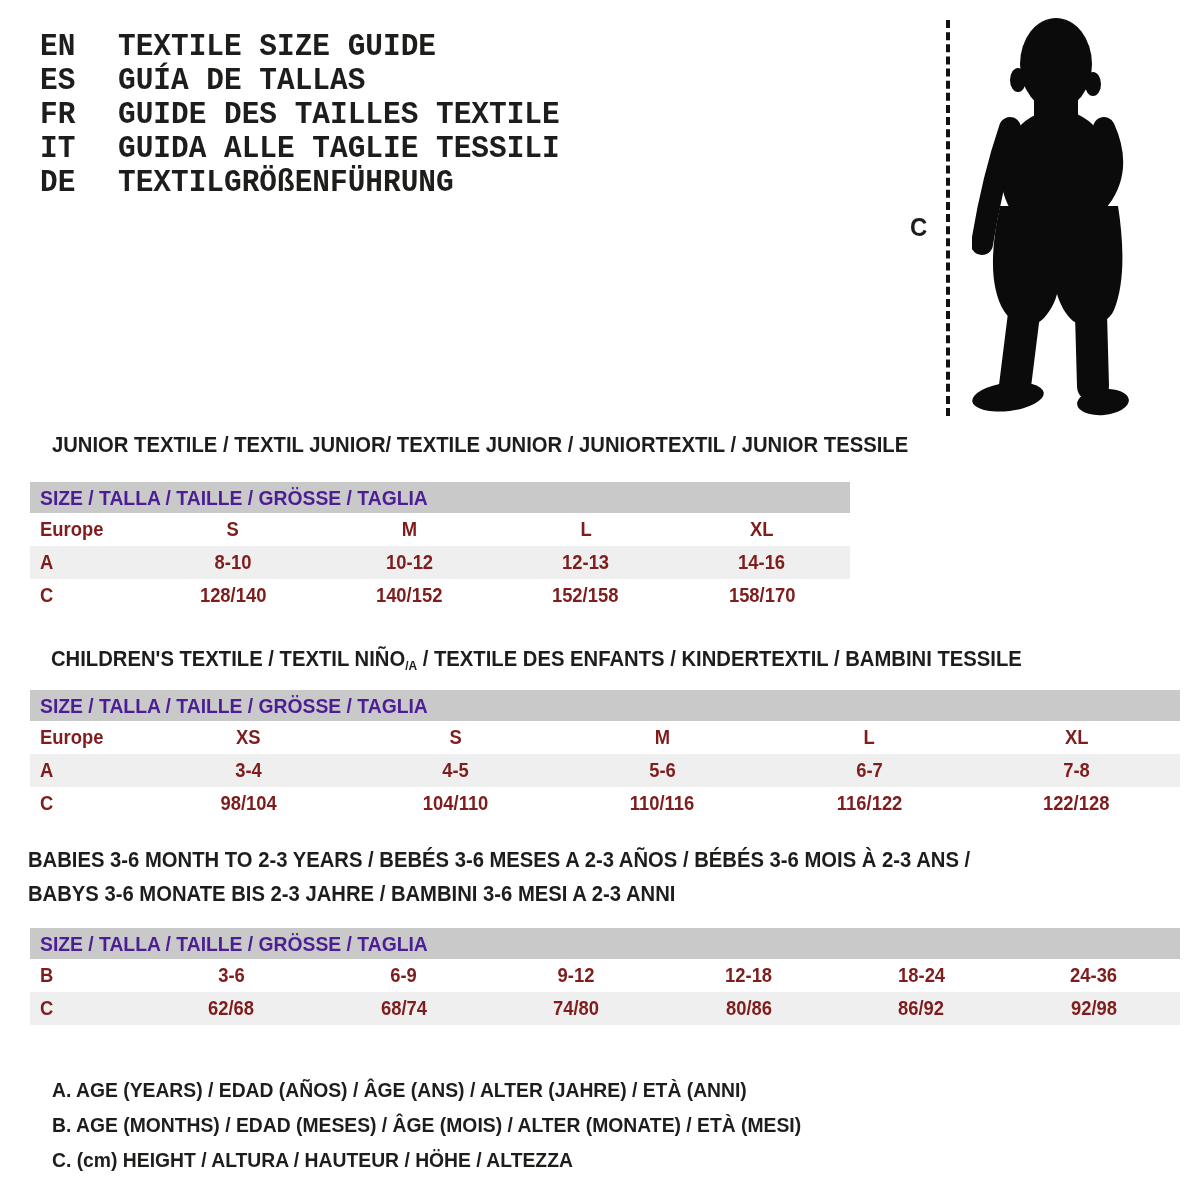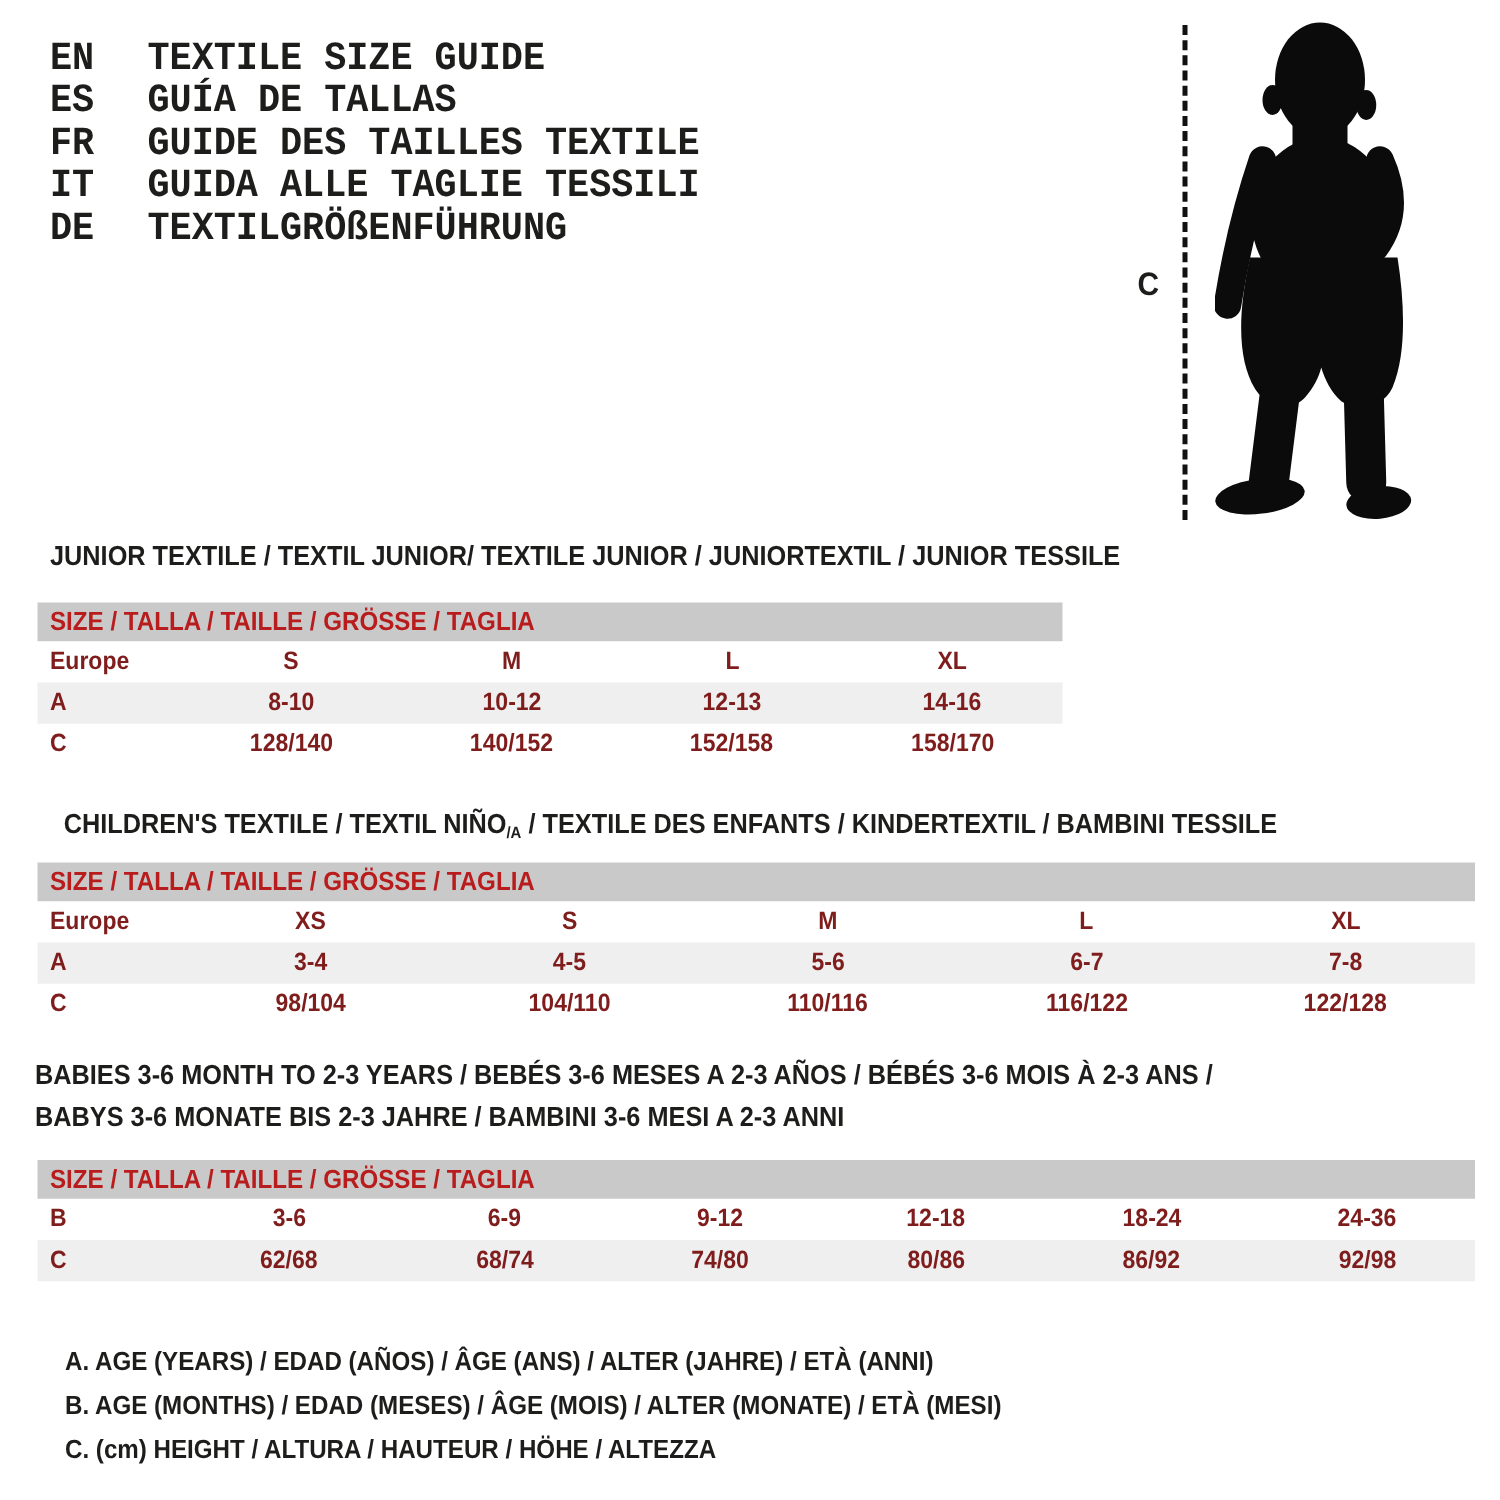--- a/index.html
+++ b/index.html
@@ -21,21 +21,21 @@
   .figure-label{position:absolute;left:910px;top:212px;font-size:26px;font-weight:bold;}
   .silhouette{position:absolute;left:972px;top:16px;}
 
   
   .sec-title{position:absolute;font-size:22px;font-weight:bold;line-height:34px;}
   .title-sub{font-size:13px;vertical-align:-4px;}
 
   
   .stable{position:absolute;font-weight:bold;}
   .size-bar{height:31px;background:#c9c9c9;display:flex;align-items:center;
-            padding-left:10px;font-size:21px;color:#b91c1c;box-sizing:border-box;}
+            padding-left:10px;font-size:21px;color:#4c1d95;box-sizing:border-box;}
   .trow{display:flex;height:33px;align-items:center;font-size:20px;color:#7f1d1d;}
   .trow.alt{background:#efefef;}
   .tlabel{width:105px;padding-left:10px;text-align:left;flex:0 0 auto;}
   .tcell{flex:1;text-align:center;}
 
   
   .legend{position:absolute;left:52px;top:1072px;font-size:21px;font-weight:bold;line-height:35px;}
 </style>
 </head>
 <body>
@@ -77,21 +77,21 @@
       <path d="M38,112 Q20,165 10,228" fill="none" stroke="#0b0b0b" stroke-width="22" stroke-linecap="round"></path>
       <path d="M132,112 Q150,152 128,182" fill="none" stroke="#0b0b0b" stroke-width="22" stroke-linecap="round"></path>
       <path d="M28,190 C18,235 18,272 32,295 C42,311 62,313 72,302 C79,294 83,286 85,278 C88,288 93,298 101,305 C113,314 135,310 142,294 C153,268 152,228 146,190 Z"></path>
       <path d="M52,298 L43,370" fill="none" stroke="#0b0b0b" stroke-width="32" stroke-linecap="round"></path>
       <path d="M119,298 L121,370" fill="none" stroke="#0b0b0b" stroke-width="32" stroke-linecap="round"></path>
       <ellipse cx="36" cy="381" rx="36" ry="14" transform="rotate(-7 36 381)"></ellipse>
       <ellipse cx="131" cy="386" rx="26" ry="13" transform="rotate(-5 131 386)"></ellipse>
     </g>
   </svg>
 
-  <div class="sec-title" style="left:40px;top:428px;">
+  <div class="sec-title" style="left:52px;top:428px;">
     <span class="cnd">JUNIOR TEXTILE / TEXTIL JUNIOR/ TEXTILE JUNIOR / JUNIORTEXTIL / JUNIOR TESSILE</span>
   </div>
   <div class="stable" style="left:30px;top:482px;width:820px;">
     <div class="size-bar">
         <span class="cnd">SIZE / TALLA / TAILLE / GRÖSSE / TAGLIA</span>
       </div>
     <div class="trow">
       <div class="tlabel"><span class="cnd">Europe</span></div>
       <div class="tcell ctr"><span class="cnd">S</span></div>
       <div class="tcell ctr"><span class="cnd">M</span></div>

